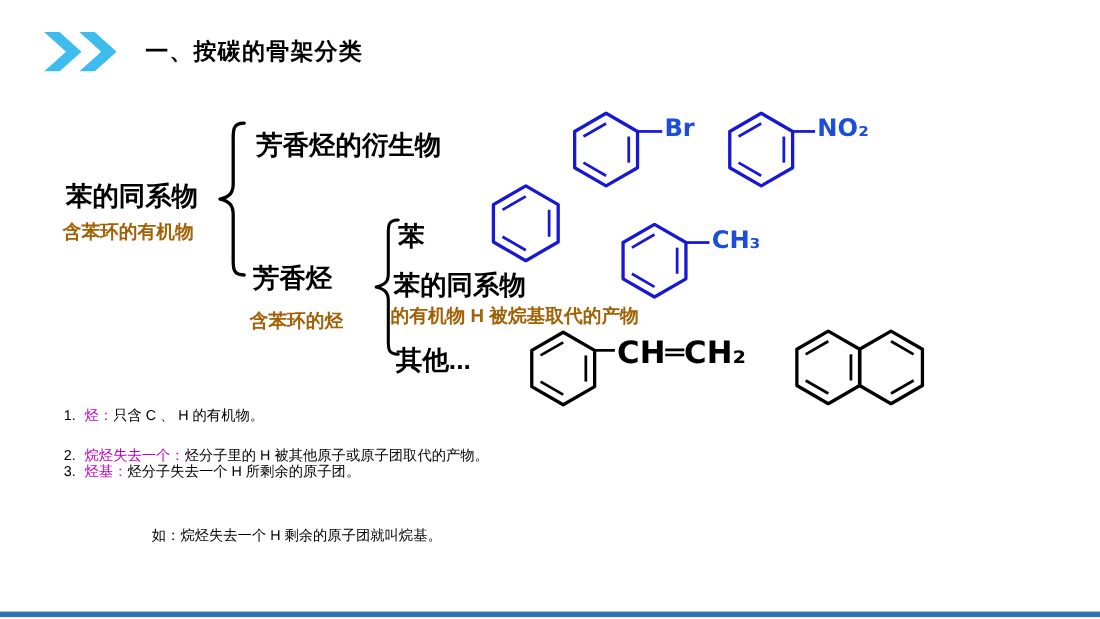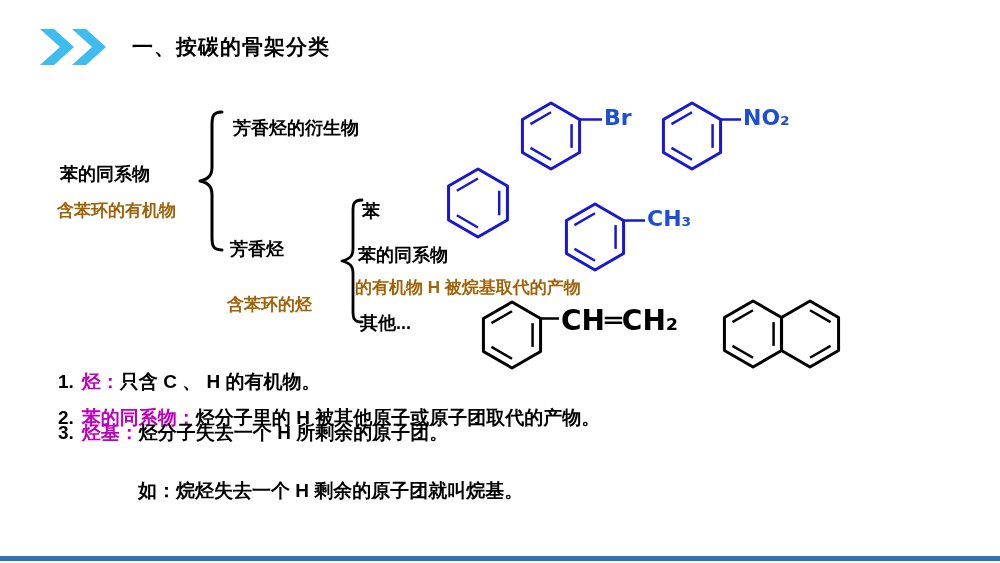--- a/index.html
+++ b/index.html
@@ -2,25 +2,25 @@
 <html><head>
 <meta charset="utf-8">
 <style>
   html,body{margin:0;padding:0;}
   body{
     width:1000px;height:563px;position:relative;background:#ffffff;overflow:hidden;
     font-family:"Liberation Sans","DejaVu Sans",sans-serif;color:#000;
   }
   .abs{position:absolute;white-space:nowrap;}
   .title{font-size:21px;font-weight:600;letter-spacing:1px;}
-  .lbl{font-size:18px;font-weight:600;}
+  .lbl{font-size:24px;font-weight:600;}
   .note-red{font-size:17px;font-weight:600;color:#a16207;}
   .blue-lbl{color:#1d4ed8;font-size:22px;font-weight:600;font-family:"DejaVu Sans",sans-serif;}
   .black-lbl{color:#000;font-size:28px;font-weight:600;font-family:"DejaVu Sans",sans-serif;}
-  .def{font-size:19px;font-weight:700;text-align:right;}
+  .def{font-size:13px;font-weight:400;text-align:right;}
   .def .term{color:#BE00BE;}
   .def .num{margin-right:8px;}
   .footer-bar{position:absolute;left:0;top:556px;width:1000px;height:5px;background:#2E74B5;}
   svg{display:block;}
 </style>
 </head>
 <body>
 
 <svg class="abs" style="left:40px;top:29px" width="68" height="36" viewBox="0 0 68 36">
   <polygon points="0,0 14,0 34,18 14,36 0,36 20,18" fill="#3EBCEE"></polygon>
@@ -30,21 +30,21 @@
 
 <div class="abs lbl" style="left:60px;top:162px">苯的同系物</div>
 <div class="abs note-red" style="left:57px;top:199px">含苯环的有机物</div>
 
 <svg class="abs" style="left:196px;top:108px" width="30" height="148" viewBox="0 0 30 148">
   <path d="M 26,4 C 15,4 16,11 16,21 L 16,59 C 16,67 13,71 4,73 C 13,75 16,79 16,87 L 16,125 C 16,135 15,142 26,142" fill="none" stroke="#000" stroke-width="3" stroke-linecap="round" stroke-linejoin="round"></path>
 </svg>
 
 <div class="abs lbl" style="left:233px;top:116px">芳香烃的衍生物</div>
 <div class="abs lbl" style="left:230px;top:237px">芳香烃</div>
-<div class="abs note-red" style="left:227px;top:293px">含苯环的烃</div>
+<div class="abs note-red" style="left:227px;top:280px">含苯环的烃</div>
 
 <svg class="abs" style="left:338px;top:196px" width="28" height="132" viewBox="0 0 28 132">
   <path d="M 24,4 C 14,4 15,10 15,19 L 15,53 C 15,60 12,63 4,65 C 12,67 15,70 15,77 L 15,111 C 15,120 14,126 24,126" fill="none" stroke="#000" stroke-width="2.8" stroke-linecap="round" stroke-linejoin="round"></path>
 </svg>
 
 <div class="abs lbl" style="left:362px;top:199px">苯</div>
 <div class="abs lbl" style="left:358px;top:243px">苯的同系物</div>
 <div class="abs note-red" style="left:355px;top:276px">的有机物 H 被烷基取代的产物</div>
 <div class="abs lbl" style="left:360px;top:311px">其他...</div>
 
@@ -98,20 +98,20 @@
 
 <div class="abs blue-lbl" style="left:604px;top:105px">Br</div>
 <div class="abs blue-lbl" style="left:743px;top:105px">NO₂</div>
 <div class="abs blue-lbl" style="left:647px;top:206px">CH₃</div>
 <div class="abs black-lbl" style="left:561px;top:304px">CH═CH₂</div>
 
 <div class="abs def" style="left:58px;top:369px">
   <span class="num">1.</span><span class="term">烃：</span><span>只含 C 、 H 的有机物。</span>
 </div>
 <div class="abs def" style="left:58px;top:405px">
-  <span class="num">2.</span><span class="term">苯的同系物：</span><span>烃分子里的 H 被其他原子或原子团取代的产物。</span>
+  <span class="num">2.</span><span class="term">烷烃失去一个：</span><span>烃分子里的 H 被其他原子或原子团取代的产物。</span>
 </div>
 <div class="abs def" style="left:58px;top:420px">
   <span class="num">3.</span><span class="term">烃基：</span><span>烃分子失去一个 H 所剩余的原子团。</span>
 </div>
 <div class="abs def" style="left:138px;top:478px">如：烷烃失去一个 H 剩余的原子团就叫烷基。</div>
 
 <div class="footer-bar"></div>
 
 </body></html>

